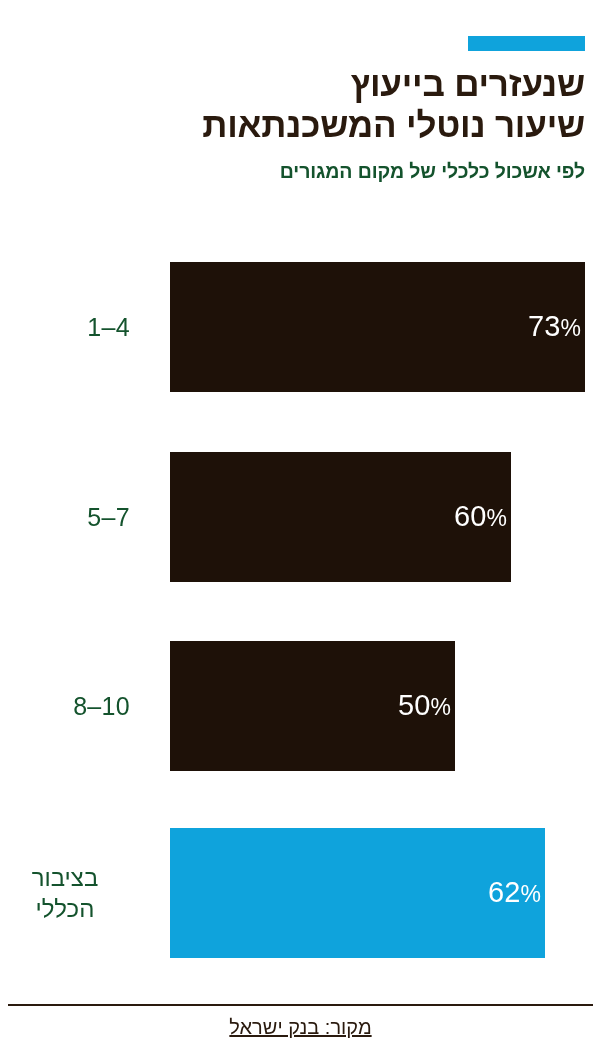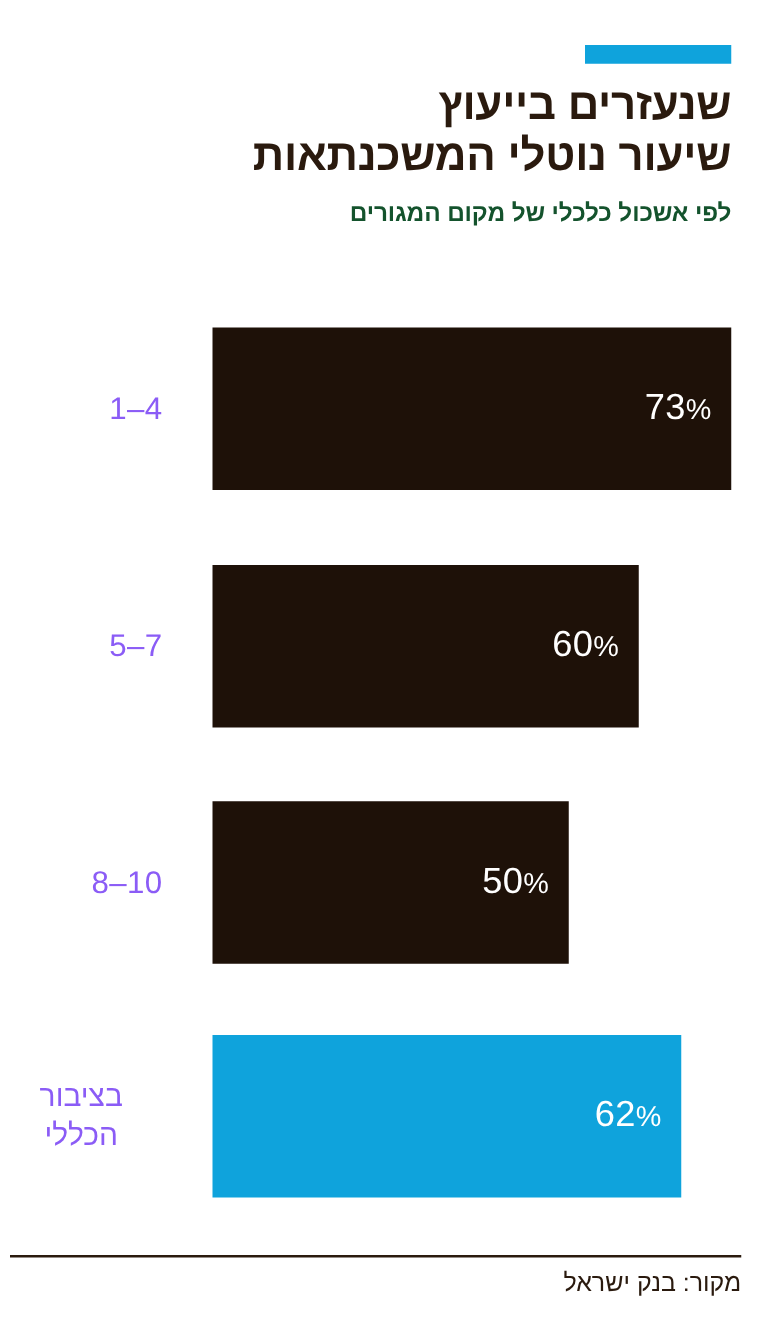--- a/index.html
+++ b/index.html
@@ -77,42 +77,42 @@
     width: 609px;
   }
   .bar-label {
     position: absolute;
     left: 0;
     width: 130px;
     text-align: right;
     direction: rtl;
     font-size: 25px;
     line-height: 30px;
-    color: #8b5cf6;
+    color: #14532d;
     font-weight: normal;
     letter-spacing: 0.3px;
   }
   .bar-label.hebrew {
     font-size: 24px;
     line-height: 31px;
     letter-spacing: 0;
     text-align: center;
   }
   .bar-track {
     position: absolute;
     left: 170px;
   }
   .bar-fill {
     position: relative;
     height: 100%;
     display: flex;
     align-items: center;
     justify-content: flex-end;
     box-sizing: border-box;
-    padding-right: 16px;
+    padding-right: 4px;
   }
   .bar-value {
     color: #ffffff;
     font-size: 29px;
     line-height: 29px;
     font-weight: normal;
     letter-spacing: 0.2px;
     white-space: nowrap;
   }
   .bar-value .pct {
@@ -128,25 +128,26 @@
     width: 585px;
   }
   .footer-rule {
     width: 585px;
     height: 2px;
     background: #2a1a0e;
   }
   .source {
     margin-top: 9px;
     direction: rtl;
-    text-align: right;
+    text-align: center;
     font-size: 20px;
     line-height: 24px;
     color: #2a1a0e;
     width: 585px;
+    text-decoration: underline;
   }
 </style>
 </head>
 <body>
 
 <div id="infographic">
 
   <div class="accent-bar"></div>
 
   <div class="header">

